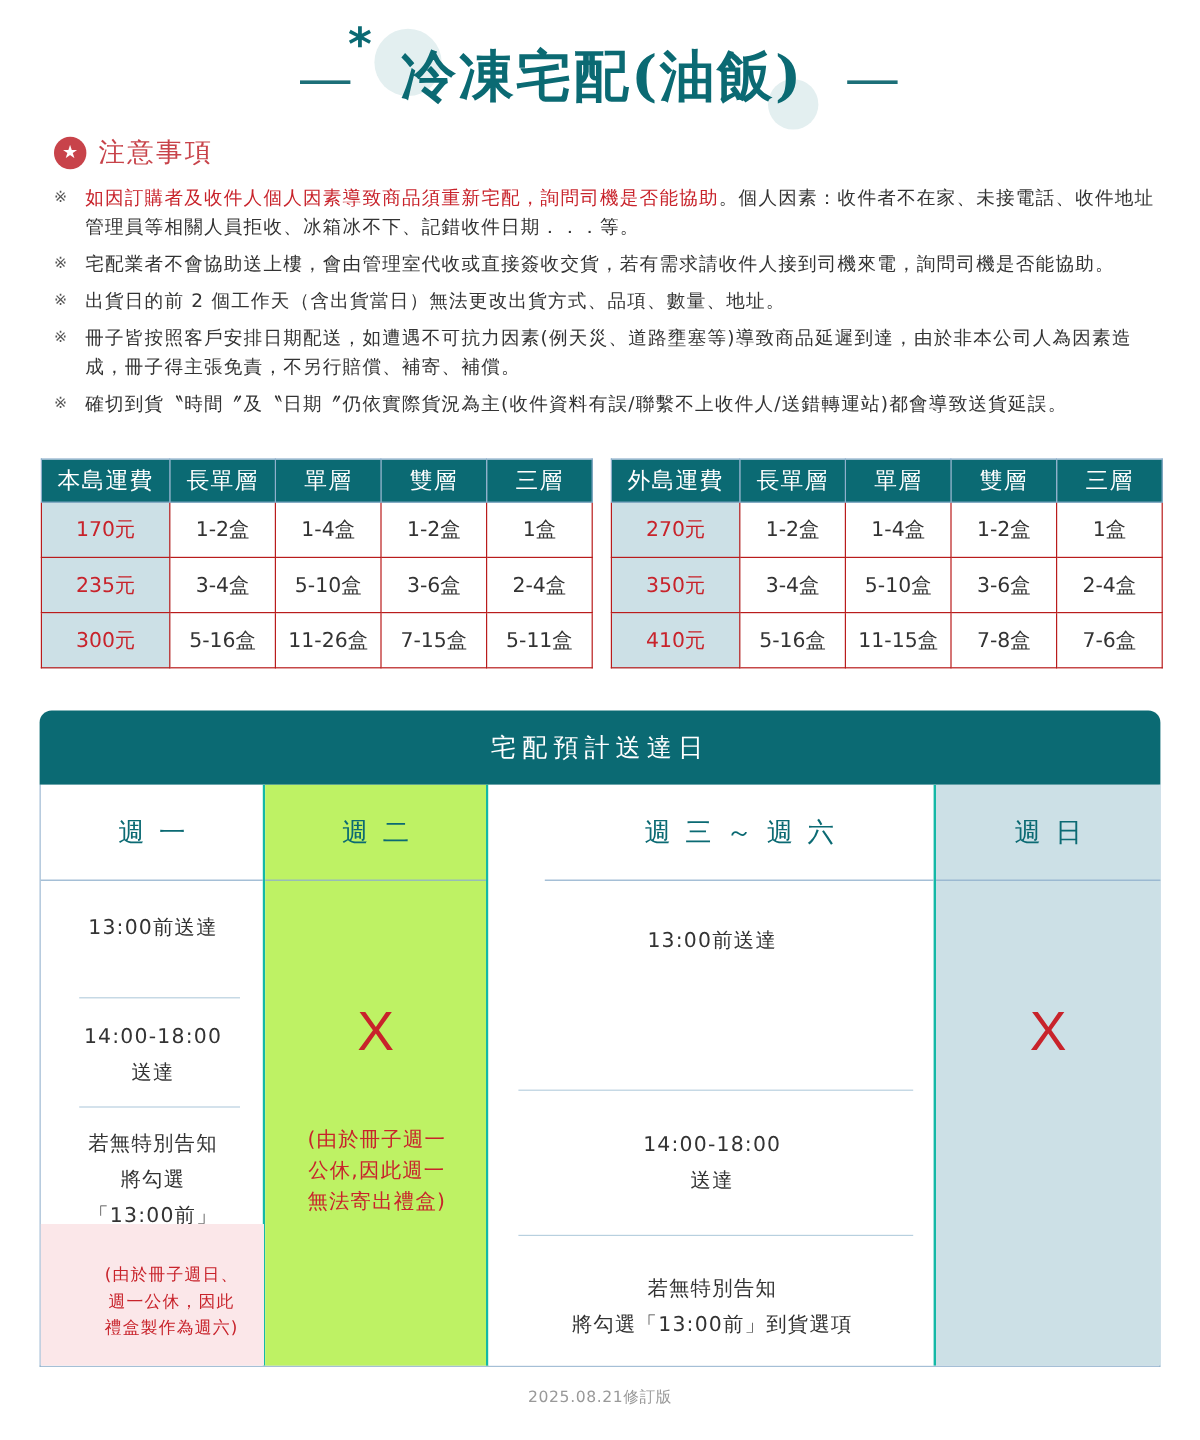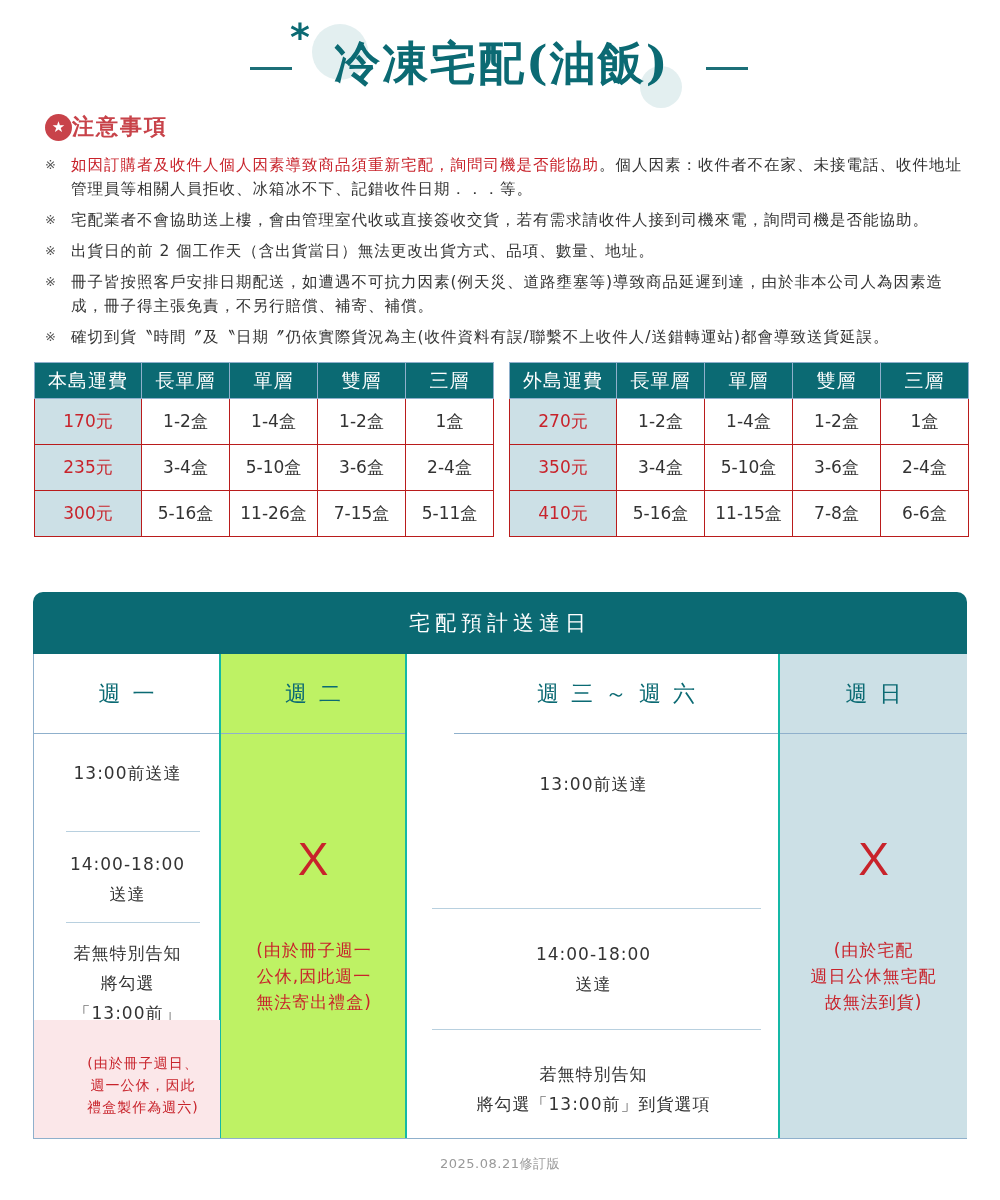--- a/index.html
+++ b/index.html
@@ -13,30 +13,30 @@
   .title-line.right { left: 706px; width: 42px; }
   .title-circle { position: absolute; border-radius: 50%; background: #e3eff0; }
   .title-circle.c1 { left: 312px; top: 24px; width: 56px; height: 56px; }
   .title-circle.c2 { left: 640px; top: 66px; width: 42px; height: 42px; }
   .title-snow { position: absolute; left: 290px; top: 18px; font-size: 38px; color: #0b6a73; font-weight: bold; line-height: 1; }
   .title-text { position: absolute; left: 334px; top: 38px; font-family: "DejaVu Serif", "Liberation Serif", serif; font-size: 46px; font-weight: bold; color: #0b6a73; letter-spacing: 2px; white-space: nowrap; line-height: 1.1; }
 
   
   .notice-head { position: absolute; left: 45px; top: 112px; display: flex; align-items: center; }
   .star-badge { width: 27px; height: 27px; border-radius: 50%; background: #c8434a; display: flex; align-items: center; justify-content: center; color: #fff; font-size: 15px; line-height: 1; }
-  .notice-title { font-size: 22px; font-weight: bold; color: #c8434a; letter-spacing: 2px; }
+  .notice-title { margin-left: 10px; font-size: 22px; font-weight: normal; color: #c8434a; letter-spacing: 2px; }
 
   .notes { position: absolute; left: 45px; top: 153px; width: 930px; }
   .note { display: flex; font-size: 15.5px; line-height: 24px; margin-bottom: 7px; letter-spacing: 1px; }
   .note .mark { width: 26px; flex: 0 0 26px; color: #555; font-size: 13px; }
   .note .body { flex: 1; color: #333; }
   .red { color: #c8232b; }
 
   
-  .ship-table { position: absolute; top: 362px; border-collapse: collapse; padding-left: 16px; }
+  .ship-table { position: absolute; top: 382px; border-collapse: collapse; padding-left: 16px; }
   .ship-table.left { left: 34px; }
   .ship-table.right { left: 509px; }
   .ship-table th { background: #0b6a73; color: #ffffff; font-weight: normal; font-size: 19px; height: 36px; border: 1px solid #8fb0cc; letter-spacing: 1px; }
   .ship-table td { height: 46px; border: 1px solid #b91c1c; text-align: center; font-size: 17px; color: #333; background: #fff; }
   .ship-table td.price { background: #cce0e6; color: #c8232b; }
   .ship-table th.c0, .ship-table td.c0 { width: 107px; }
   .ship-table th.c1, .ship-table td.c1 { width: 88px; }
   .ship-table th.c2, .ship-table td.c2 { width: 88px; }
   .ship-table th.c3, .ship-table td.c3 { width: 88px; }
   .ship-table th.c4, .ship-table td.c4 { width: 88px; }
@@ -176,21 +176,21 @@
       <td class="c1">3-4盒</td>
       <td class="c2">5-10盒</td>
       <td class="c3">3-6盒</td>
       <td class="c4">2-4盒</td>
     </tr>
     <tr>
       <td class="c0 price">410元</td>
       <td class="c1">5-16盒</td>
       <td class="c2">11-15盒</td>
       <td class="c3">7-8盒</td>
-      <td class="c4">6-6盒</td>
+      <td class="c4">7-6盒</td>
     </tr>
   </tbody>
 </table>
 
 <div class="sched">
   <div class="sched-head">宅配預計送達日</div>
   <div class="sched-grid">
 
     <div class="col mon">
       <div class="day-head">週一</div>
@@ -224,21 +224,18 @@
       <div class="cell-text t2" style="white-space:pre-line;">14:00-18:00
 送達</div>
       <div class="divider d2"></div>
       <div class="cell-text t3" style="white-space:pre-line;">若無特別告知
 將勾選「13:00前」到貨選項</div>
     </div>
 
     <div class="col sun last">
       <div class="day-head">週日</div>
       <div class="x-mark">X</div>
-      <div class="reason" style="white-space:pre-line;">(由於宅配
-週日公休無宅配
-故無法到貨)</div>
     </div>
 
   </div>
 </div>
 
 <div class="footer">2025.08.21修訂版</div>
 
 </body></html>

